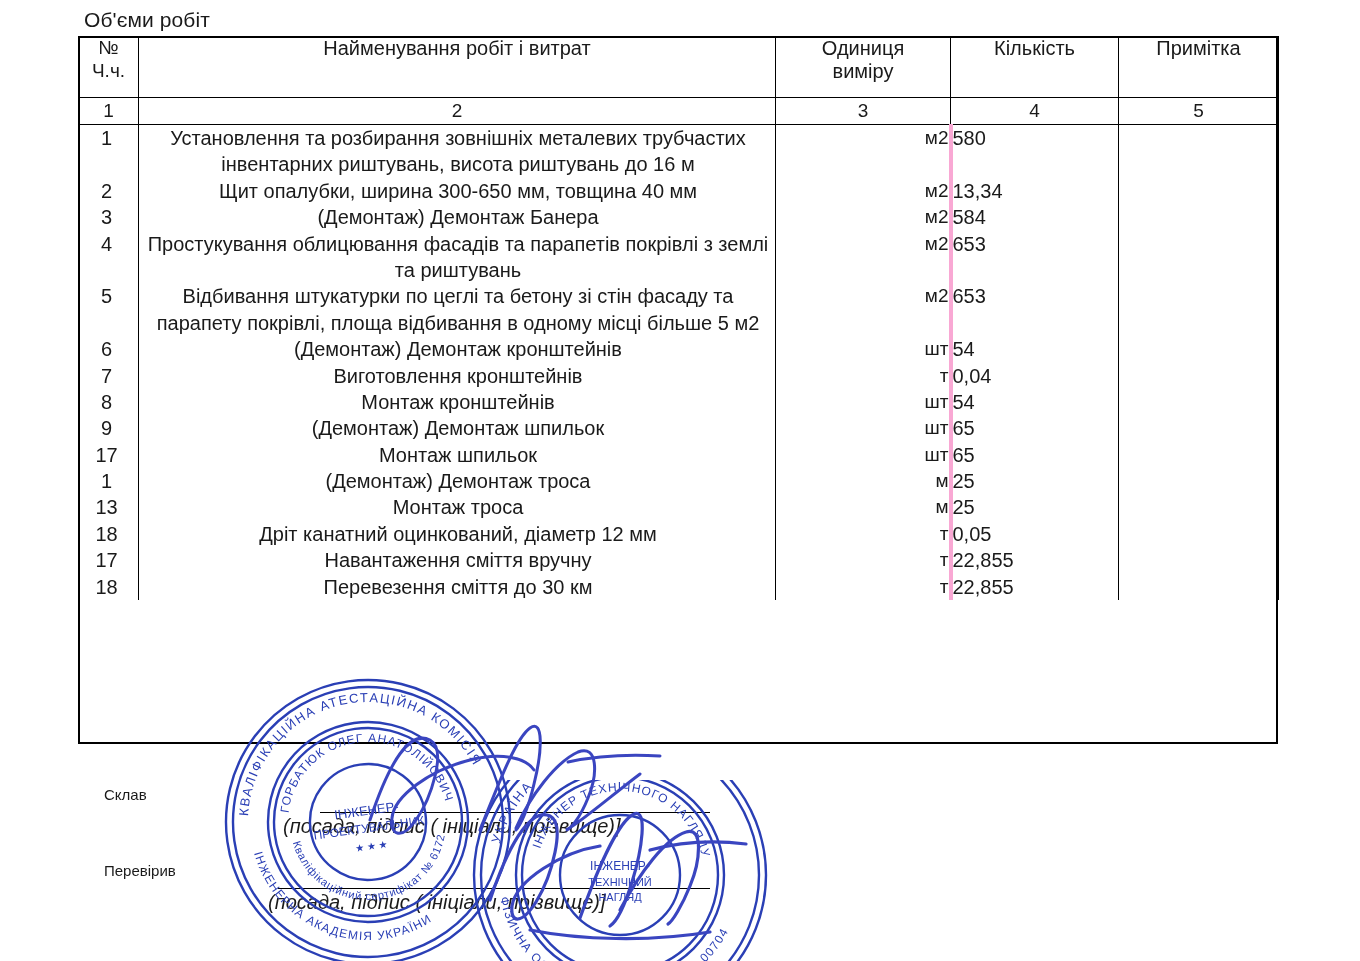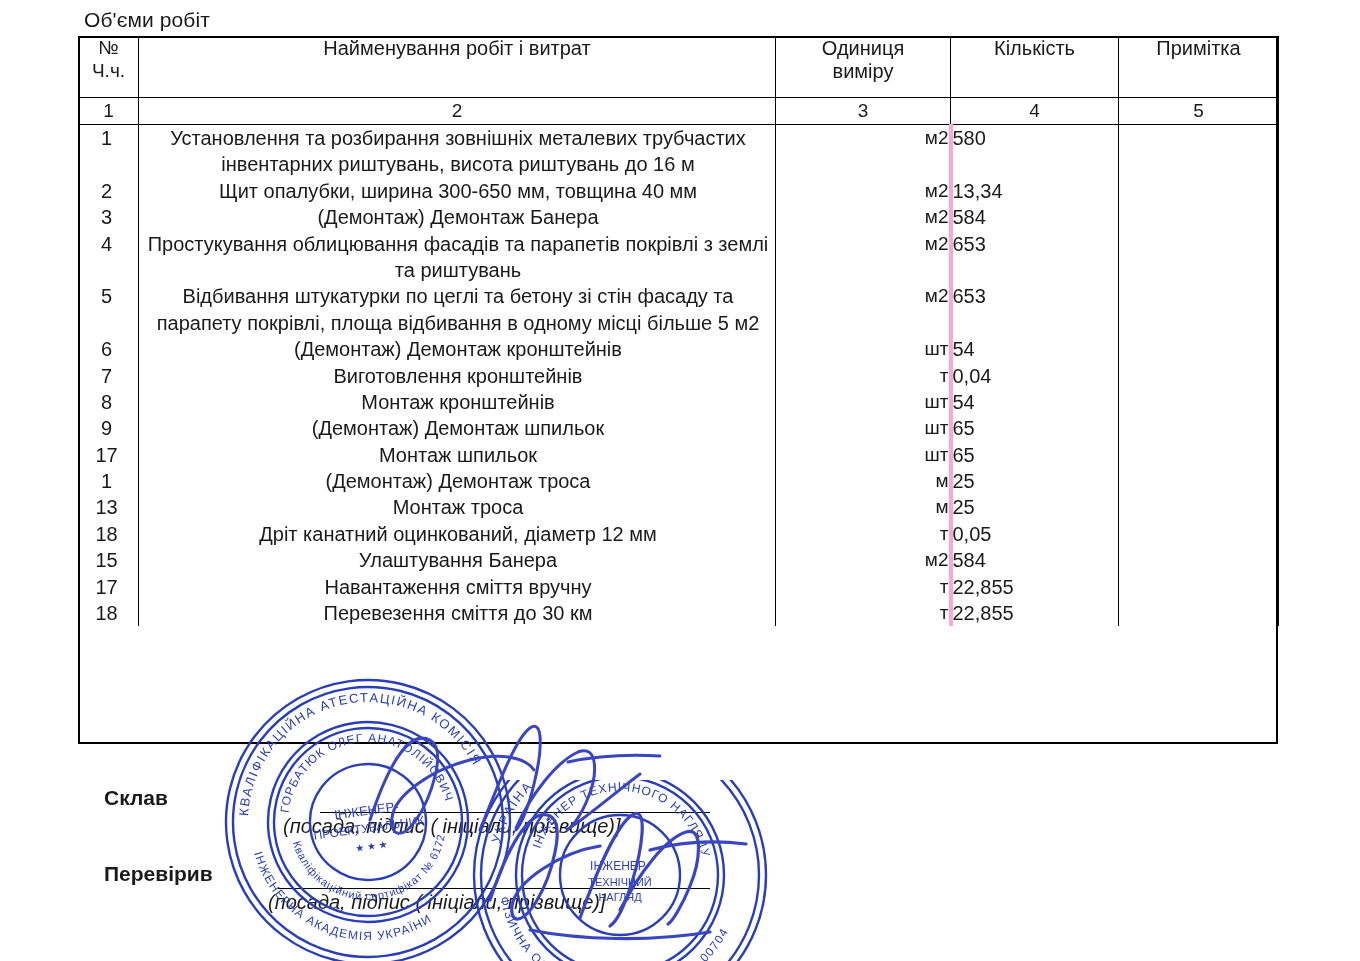--- a/index.html
+++ b/index.html
@@ -119,22 +119,21 @@
     border-left: none;
     border-right: 1px solid #000;
     border-top: none;
     border-bottom: none;
   }
   tbody tr:first-child td {
     border-top: 1px solid #000;
   }
   .sig-block {
     position: absolute;
-    font-size: 21px;
-    font-weight: bold;
+    font-size: 15px;
   }
   .sig-label-1 { left: 104px; top: 786px; }
   .sig-label-2 { left: 104px; top: 862px; }
   .sig-line {
     position: absolute;
     border-bottom: 1.5px solid #000;
     height: 0;
   }
   .sig-line-1 { left: 320px; top: 812px; width: 390px; }
   .sig-line-2 { left: 278px; top: 888px; width: 432px; }
@@ -275,27 +274,20 @@
           <td class="c-name">Монтаж троса</td>
           <td class="c-unit">м</td>
           <td class="c-qty">25</td>
           <td class="c-note"></td>
         </tr>
         <tr>
           <td class="c-no">18</td>
           <td class="c-name">Дріт канатний оцинкований, діаметр 12 мм</td>
           <td class="c-unit">т</td>
           <td class="c-qty">0,05</td>
-          <td class="c-note"></td>
-        </tr>
-        <tr>
-          <td class="c-no">15</td>
-          <td class="c-name">Улаштування Банера</td>
-          <td class="c-unit">м2</td>
-          <td class="c-qty">584</td>
           <td class="c-note"></td>
         </tr>
         <tr>
           <td class="c-no">17</td>
           <td class="c-name">Навантаження сміття вручну</td>
           <td class="c-unit">т</td>
           <td class="c-qty">22,855</td>
           <td class="c-note"></td>
         </tr>
         <tr>

